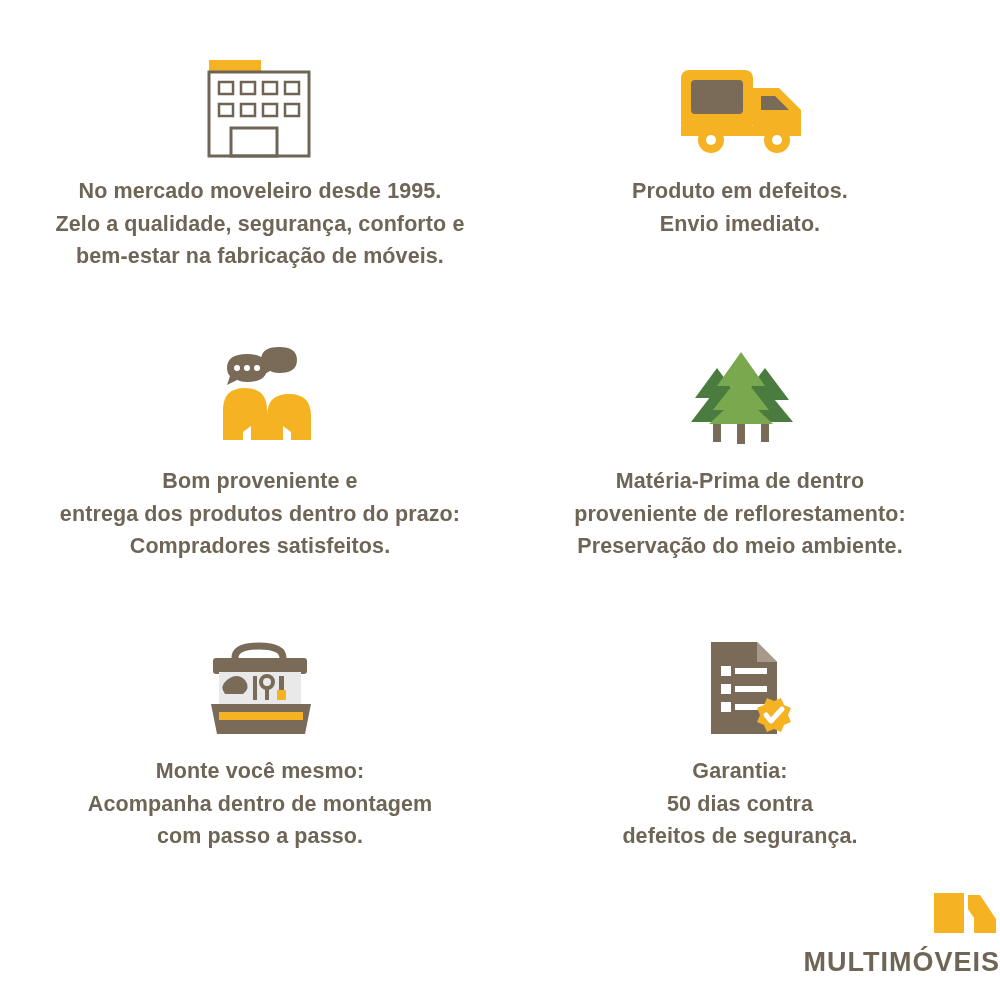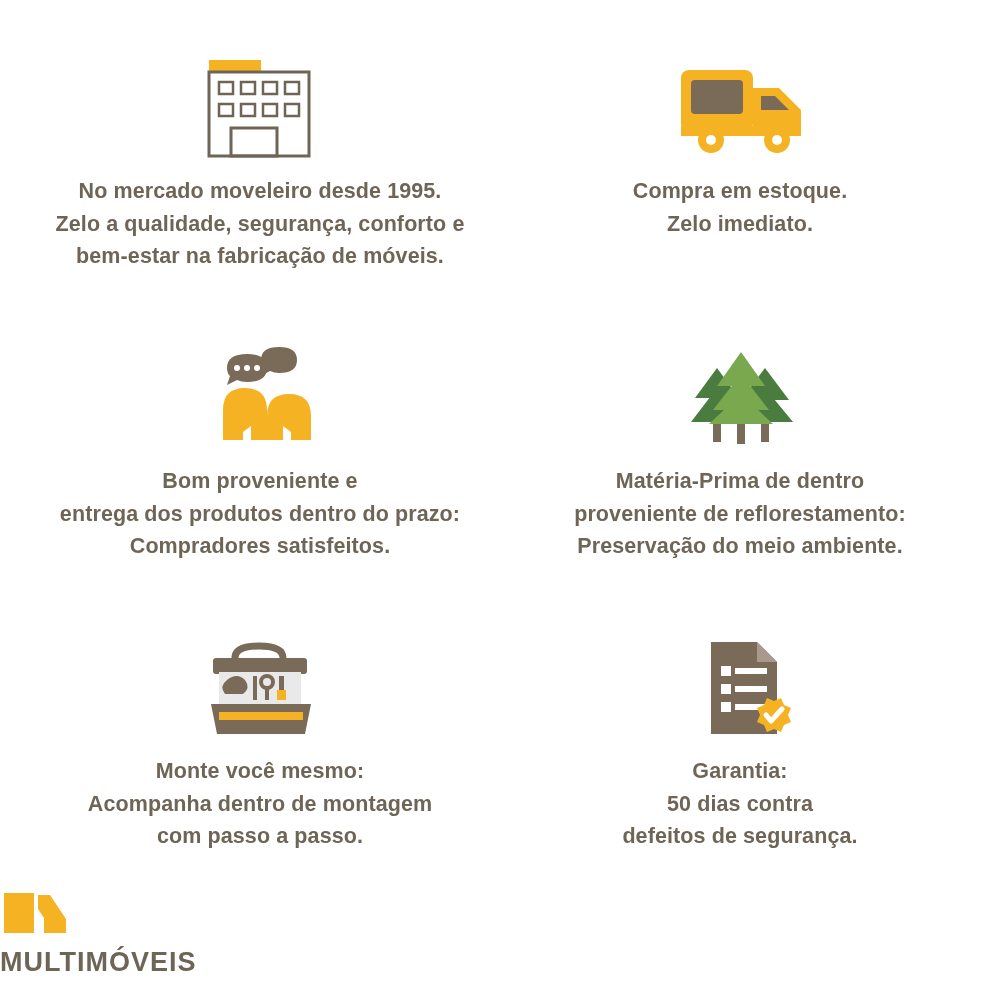--- a/index.html
+++ b/index.html
@@ -53,21 +53,21 @@
     display: block;
     white-space: nowrap;
   }
   .footer {
     position: absolute;
     left: 0;
     right: 0;
     bottom: 22px;
     display: flex;
     flex-direction: column;
-    align-items: flex-start;
+    align-items: flex-end;
   }
   .logo-mark {
     width: 70px;
     height: 48px;
     position: relative;
     margin-bottom: 10px;
   }
   .logo-name {
     font-size: 27px;
     font-weight: bold;
@@ -114,22 +114,22 @@
           <path d="M98 40 h26 l22 22 v22 h-48 z" fill="#f5b324"></path>
           <path d="M106 48 h14 l14 14 h-28 z" fill="#7a6a58"></path>
           <rect x="26" y="78" width="120" height="10" fill="#f5b324"></rect>
           <circle cx="56" cy="92" r="13" fill="#f5b324"></circle>
           <circle cx="56" cy="92" r="5" fill="#ffffff"></circle>
           <circle cx="122" cy="92" r="13" fill="#f5b324"></circle>
           <circle cx="122" cy="92" r="5" fill="#ffffff"></circle>
         </svg>
       </div>
       <div class="caption">
-        <span class="line">Compra em estoque.</span>
-        <span class="line">Zelo imediato.</span>
+        <span class="line">Produto em defeitos.</span>
+        <span class="line">Envio imediato.</span>
       </div>
     </div>
 
     <div class="cell">
       <div class="icon-box">
         <svg width="170" height="120" viewBox="0 0 170 120">
           <path d="M52 30 q0 -14 20 -14 q20 0 20 14 q0 14 -20 14 q-6 0 -10 -2 l-10 5 l3 -9 q-3 -3 -3 -8 z" fill="#7a6a58"></path>
           <path d="M86 22 q0 -13 18 -13 q18 0 18 13 q0 13 -18 13 q-5 0 -9 -2 l-9 5 l3 -8 q-3 -4 -3 -8 z" fill="#7a6a58"></path>
           <circle cx="62" cy="30" r="3" fill="#ffffff"></circle>
           <circle cx="72" cy="30" r="3" fill="#ffffff"></circle>

